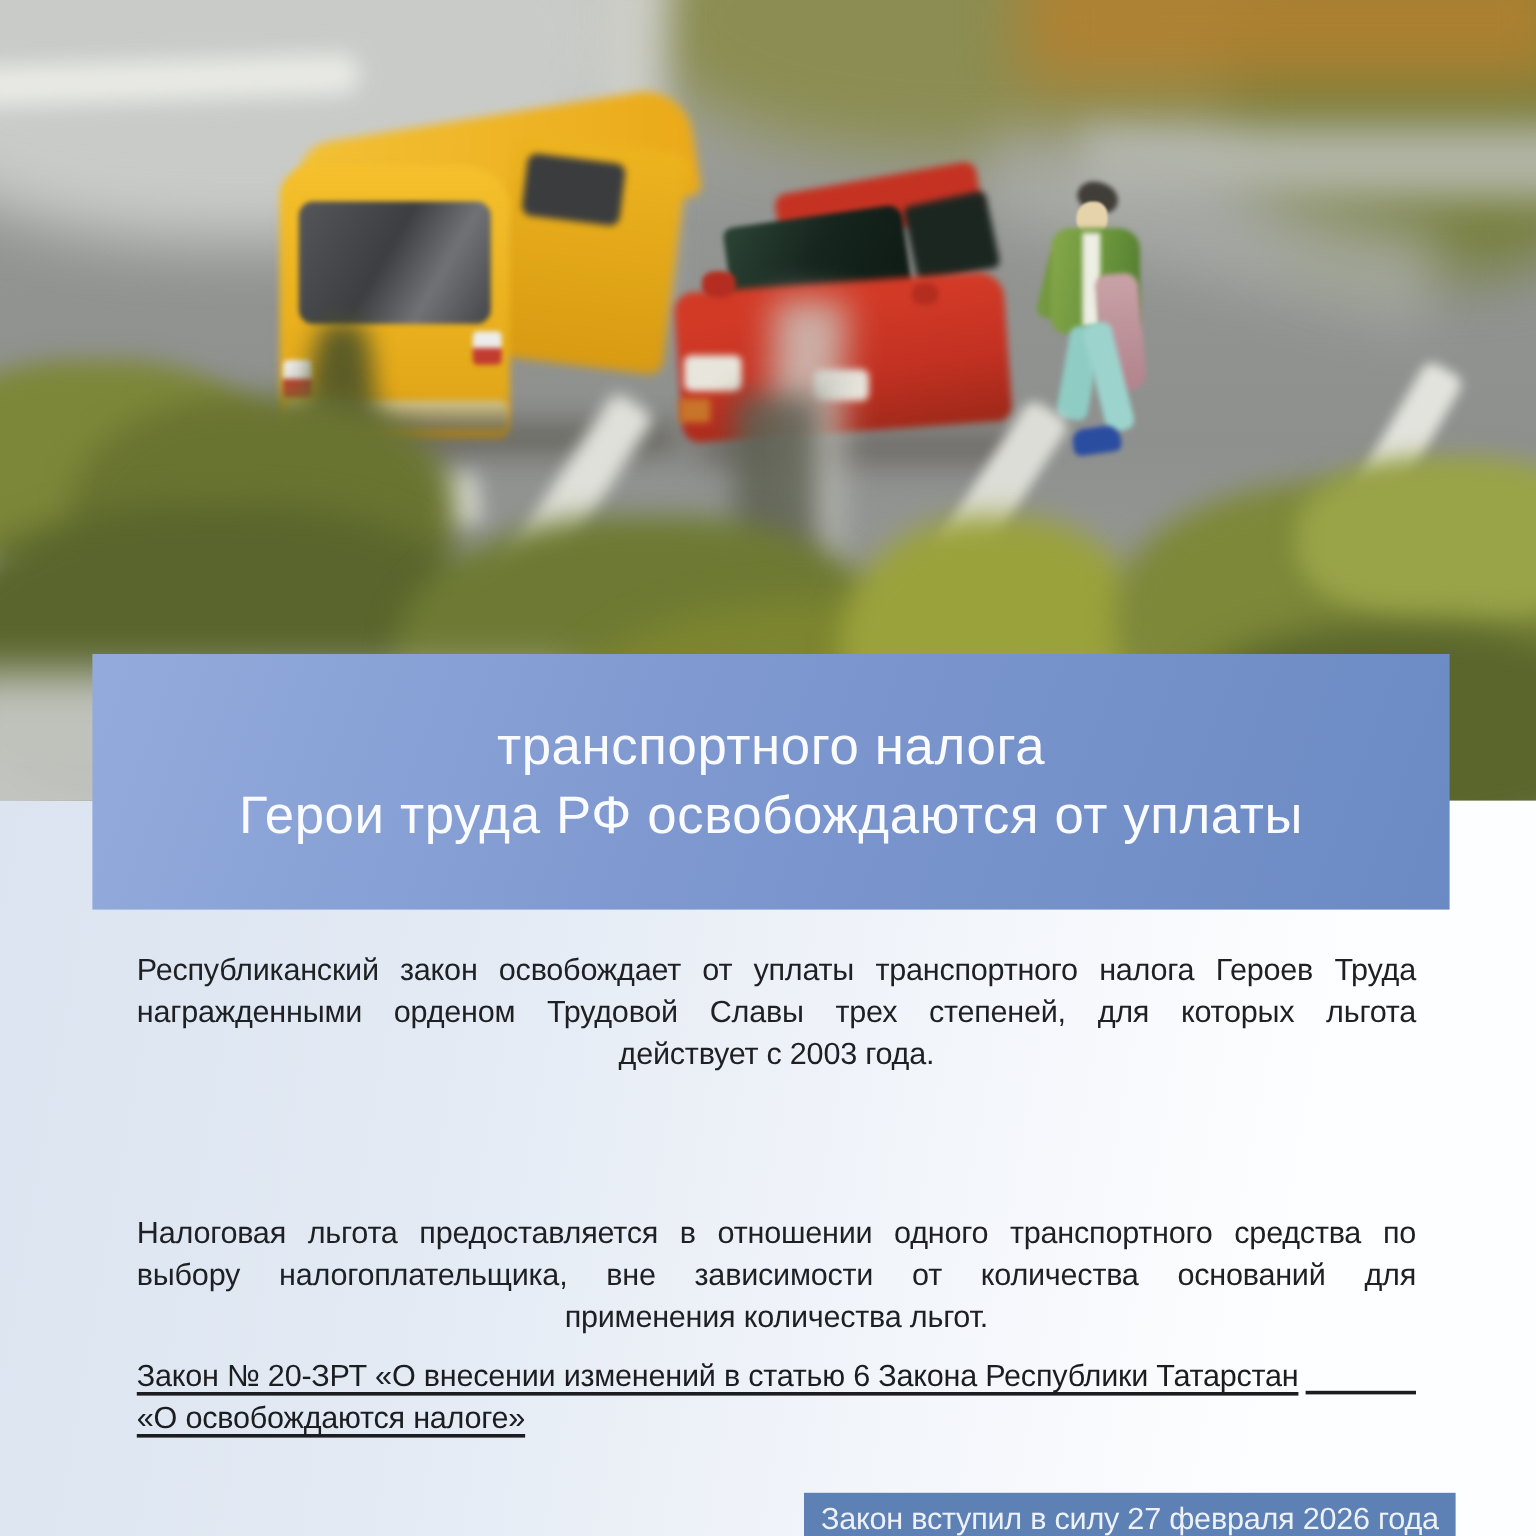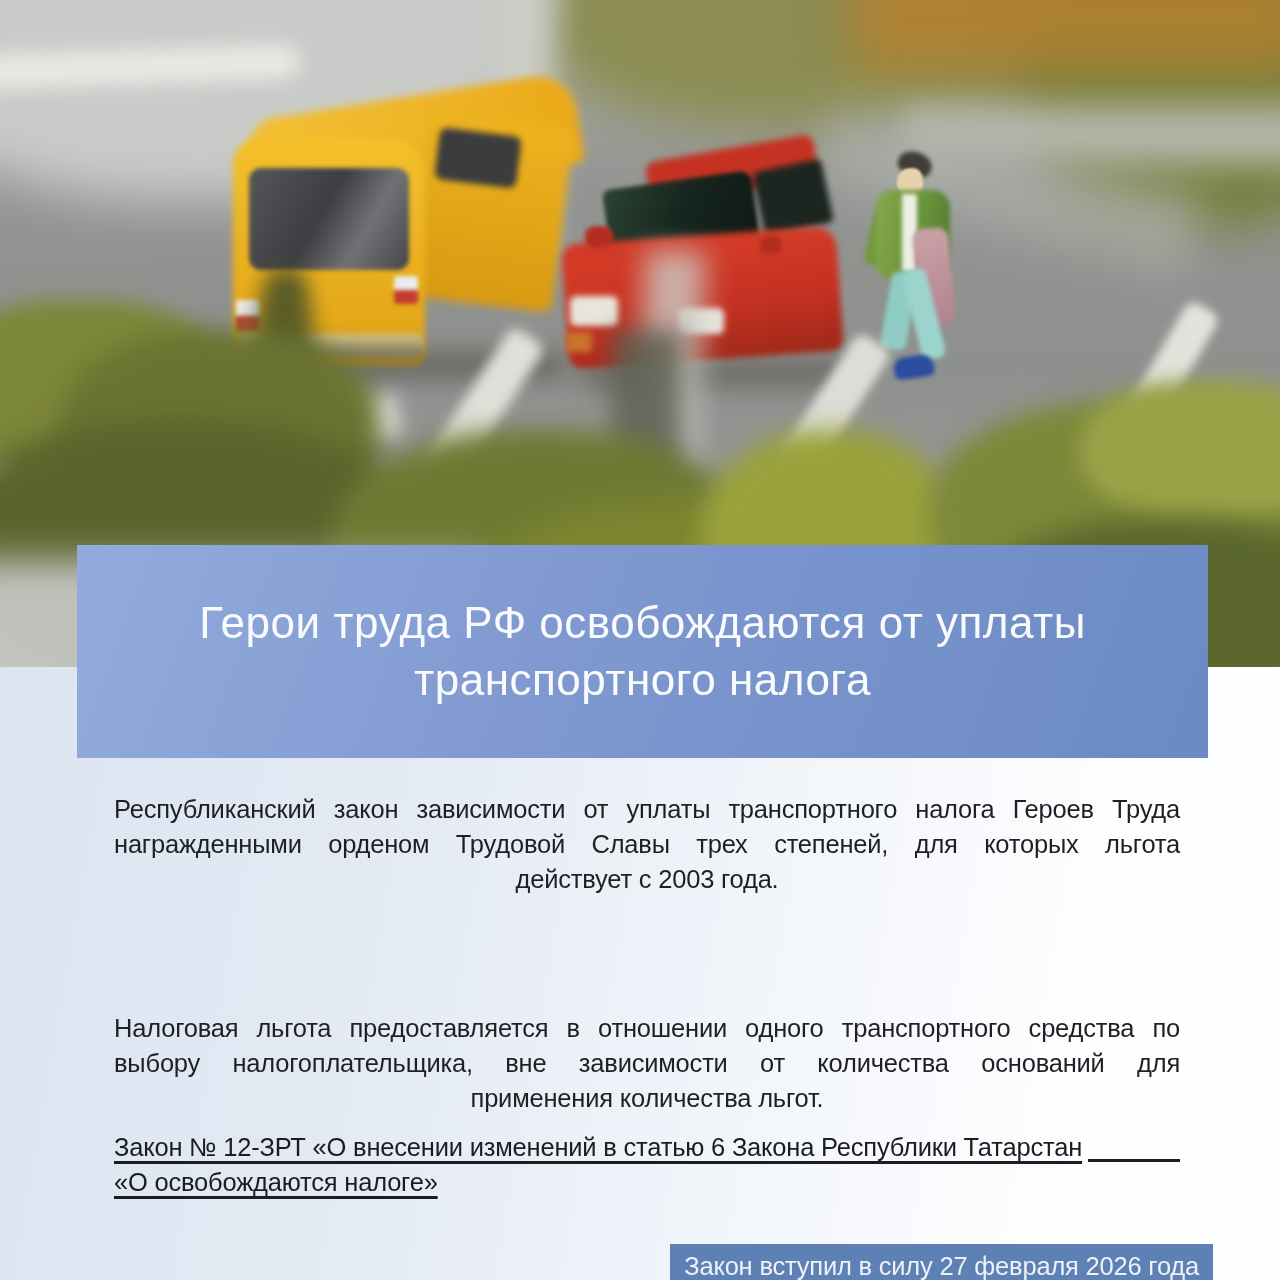--- a/index.html
+++ b/index.html
@@ -161,39 +161,39 @@
     <div class="bush bush-c1"></div>
     <div class="bush bush-c2"></div>
     <div class="bush bush-c3"></div>
     <div class="bush bush-r1"></div>
     <div class="bush bush-r2"></div>
     <div class="bush bush-r3"></div>
     <div class="fg-wall"></div>
   </div>
 
   <div class="banner">
+    <div class="banner-line">транспортного налога</div>
     <div class="banner-line">Герои труда РФ освобождаются от уплаты</div>
-    <div class="banner-line">транспортного налога</div>
   </div>
 
   <div class="textblock p1">
-    <div class="jline">Республиканский закон зависимости от уплаты транспортного налога Героев Труда</div>
+    <div class="jline">Республиканский закон освобождает от уплаты транспортного налога Героев Труда</div>
     <div class="jline">награжденными орденом Трудовой Славы трех степеней, для которых льгота</div>
     <div class="lline">действует с 2003 года.</div>
   </div>
 
   <div class="textblock p2">
     <div class="jline">Налоговая льгота предоставляется в отношении одного транспортного средства по</div>
     <div class="jline">выбору налогоплательщика, вне зависимости от количества оснований для</div>
     <div class="lline">применения количества льгот.</div>
   </div>
 
   <div class="textblock law">
     <div class="law-line1">
-      <span class="law-text">Закон № 12-ЗРТ «О внесении изменений в статью 6 Закона Республики Татарстан</span>
+      <span class="law-text">Закон № 20-ЗРТ «О внесении изменений в статью 6 Закона Республики Татарстан</span>
       <span class="law-filler"></span>
     </div>
     <div class="law-line2">«О освобождаются налоге»</div>
   </div>
 
   <div class="date-badge">Закон вступил в силу 27 февраля 2026 года</div>
 
 </div>
 
 </body></html>

